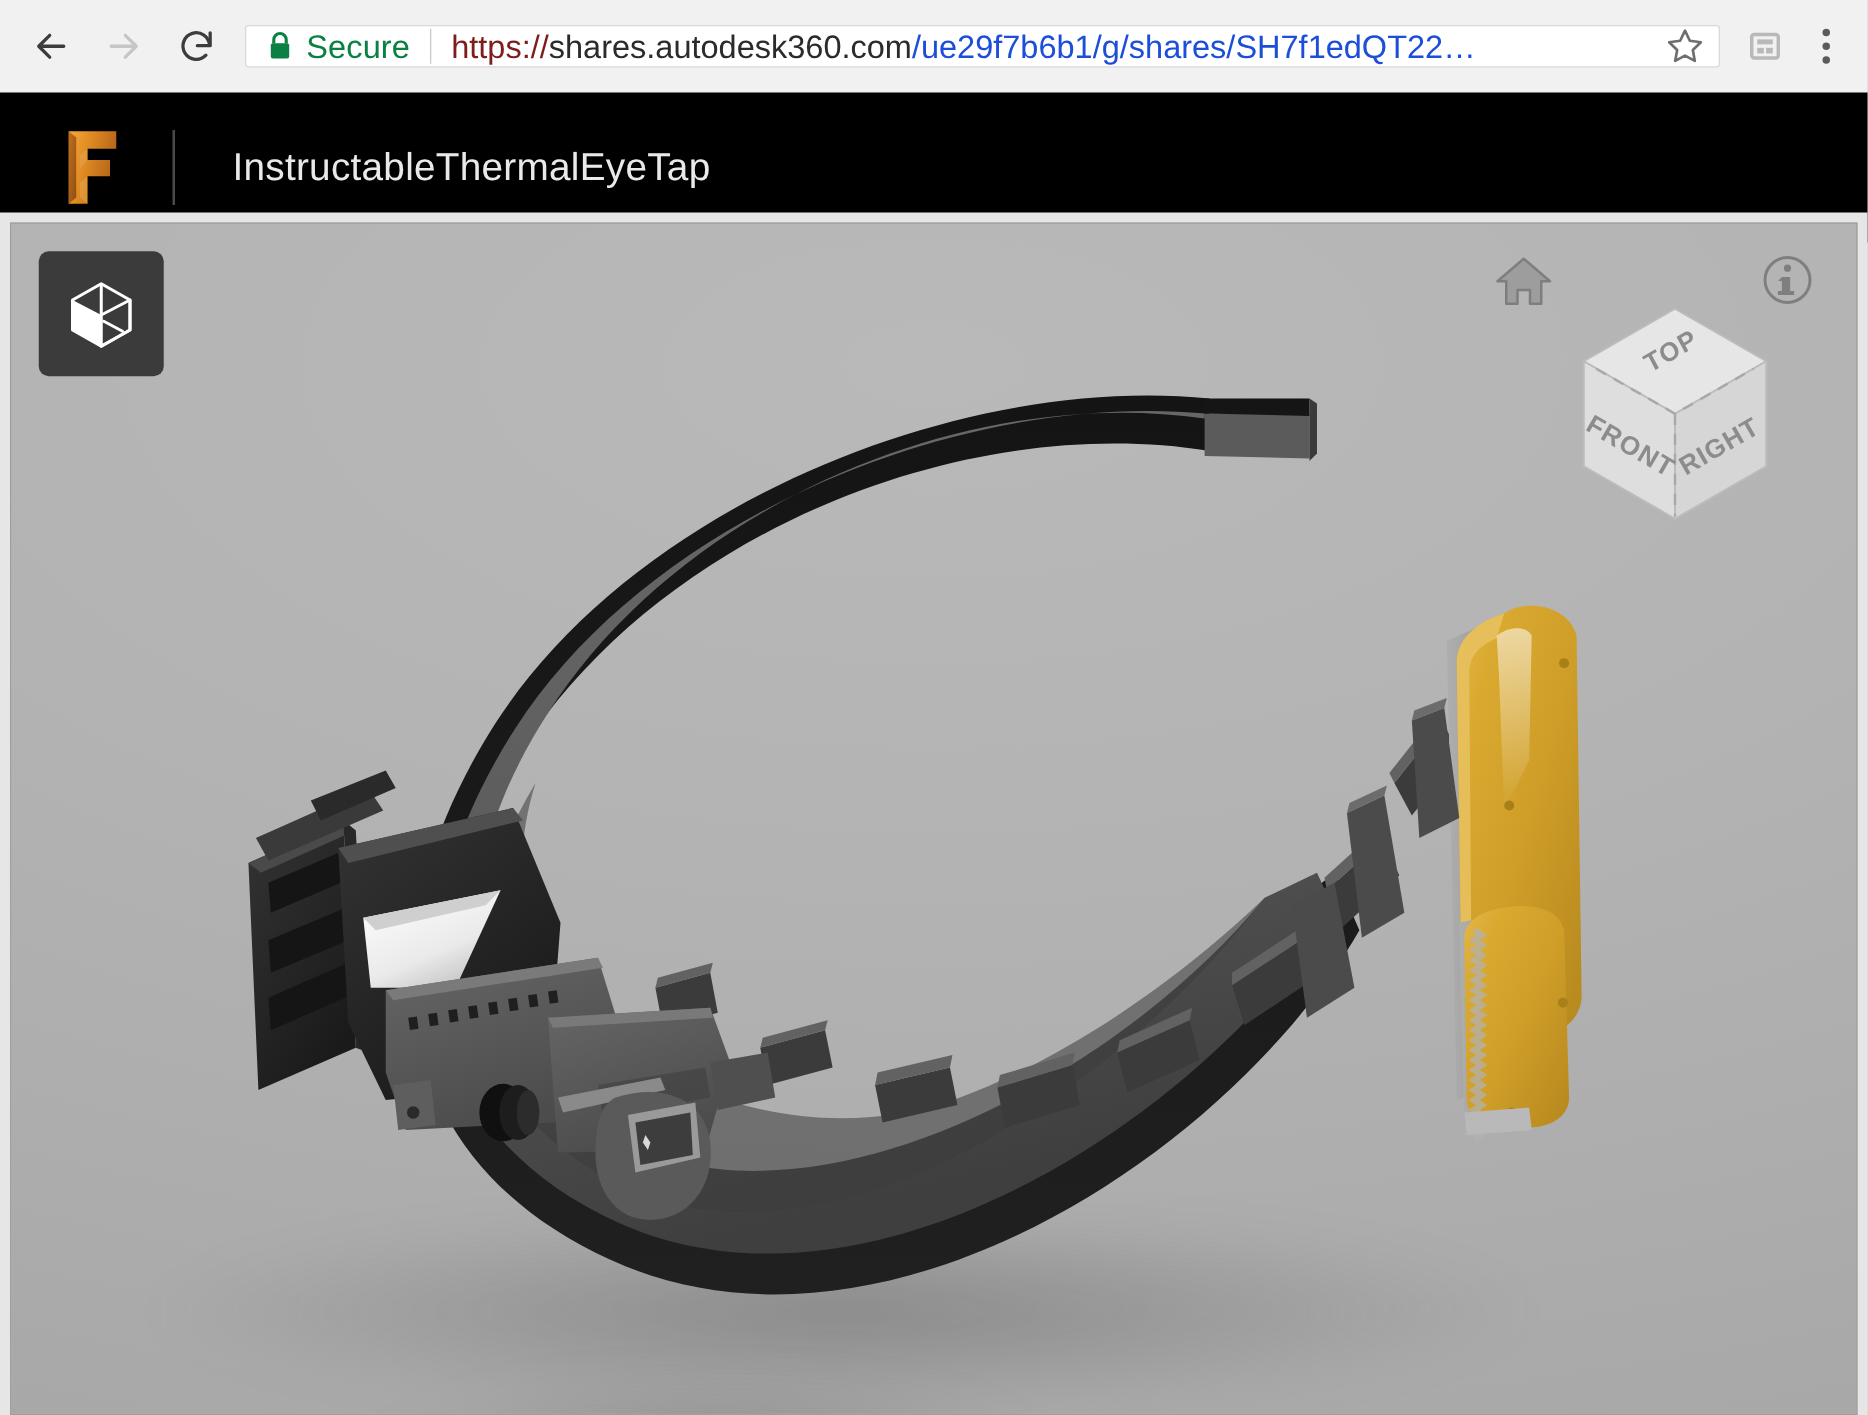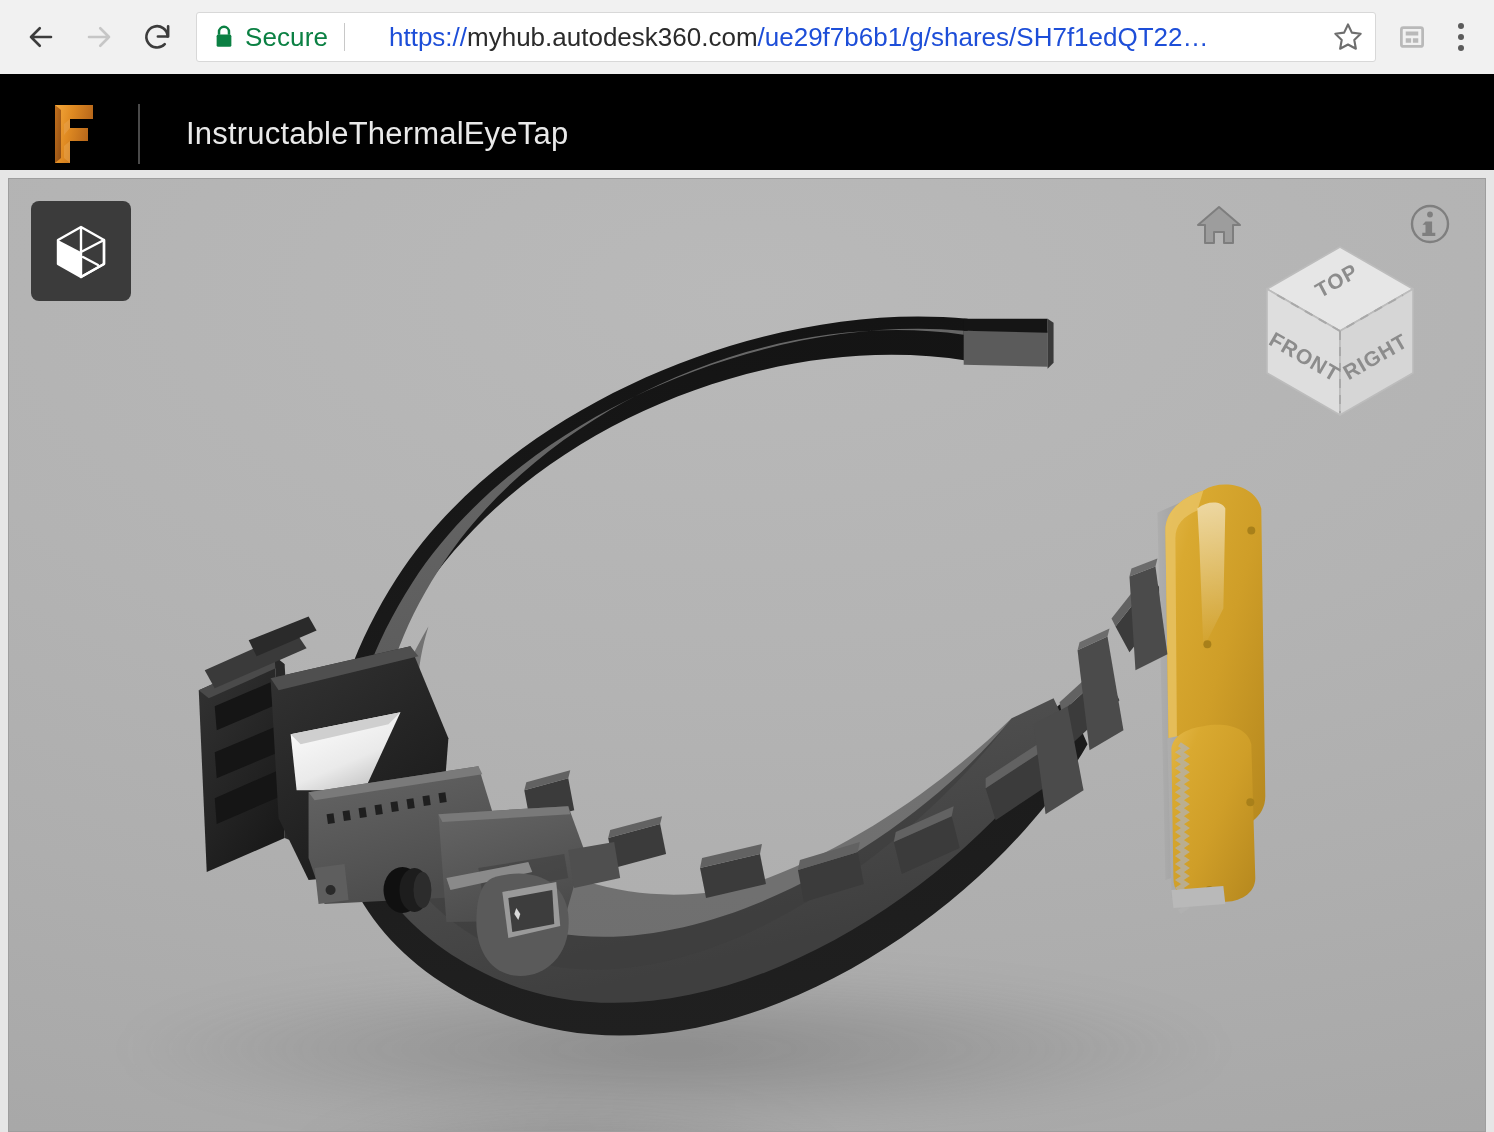--- a/index.html
+++ b/index.html
@@ -17,39 +17,39 @@
     box-sizing:border-box;
   }
   .nav-btn{
     width:54px;height:54px;margin-left:4px;
     display:flex;align-items:center;justify-content:center;
     border-radius:50%;flex:0 0 auto;
   }
   .nav-btn:first-child{margin-left:14px;}
 
   .omnibox{
-    flex:1 1 auto;height:50px;margin:0 10px 0 12px;
+    flex:1 1 auto;height:34px;margin:0 10px 0 12px;
     background:#ffffff;border:1px solid #d8d8d8;border-radius:3px;
     display:flex;align-items:center;
     box-sizing:border-box;
     padding:0 0 0 16px;
   }
   .lock-wrap{display:flex;align-items:center;flex:0 0 auto;}
   .secure-label{
     color:#0b8043;font-size:26px;margin-left:10px;letter-spacing:.1px;
     font-family:"Liberation Sans", sans-serif;
   }
   .omni-divider{
     width:1px;height:28px;background:#c8c8c8;margin:0 16px;flex:0 0 auto;
   }
   .url{
     font-size:26px;white-space:nowrap;overflow:hidden;
     flex:1 1 auto;letter-spacing:0px;
   }
-  .url .scheme{color:#1d4ed8;margin-left:28px;}
+  .url .scheme{color:#7f1d1d;}
   .url .host{color:#2b2b2b;}
   .url .path{color:#1d4ed8;}
   .star-btn{
     width:54px;height:48px;flex:0 0 auto;
     display:flex;align-items:center;justify-content:center;
   }
   .tool-icon{
     width:52px;height:54px;flex:0 0 auto;
     display:flex;align-items:center;justify-content:center;
   }
@@ -161,21 +161,21 @@
   <div class="omnibox">
     <span class="lock-wrap">
       <svg width="22" height="26" viewBox="0 0 20 24">
         <path d="M5.4 10V7.2a4.6 4.6 0 0 1 9.2 0V10" fill="none" stroke="#0b8043" stroke-width="2.3"></path>
         <rect x="3.2" y="9.7" width="13.6" height="11.4" rx="1.6" fill="#0b8043"></rect>
       </svg>
       <span class="secure-label">Secure</span>
     </span>
     <span class="omni-divider"></span>
     <span class="url">
-      <span class="scheme">https://</span><span class="host">myhub.autodesk360.com</span><span class="path">/ue29f7b6b1/g/shares/SH7f1edQT22…</span>
+      <span class="scheme">https://</span><span class="host">shares.autodesk360.com</span><span class="path">/ue29f7b6b1/g/shares/SH7f1edQT22…</span>
     </span>
     <span class="star-btn">
       <svg width="32" height="32" viewBox="0 0 24 24">
         <path d="M12 2.6l2.9 6.1 6.6.9-4.8 4.6 1.2 6.6-5.9-3.2-5.9 3.2 1.2-6.6L2.5 9.6l6.6-.9z" fill="none" stroke="#6e6e6e" stroke-width="1.6" stroke-linejoin="round"></path>
       </svg>
     </span>
   </div>
 
   <div class="tool-icon">
     <svg width="30" height="30" viewBox="0 0 24 24">

